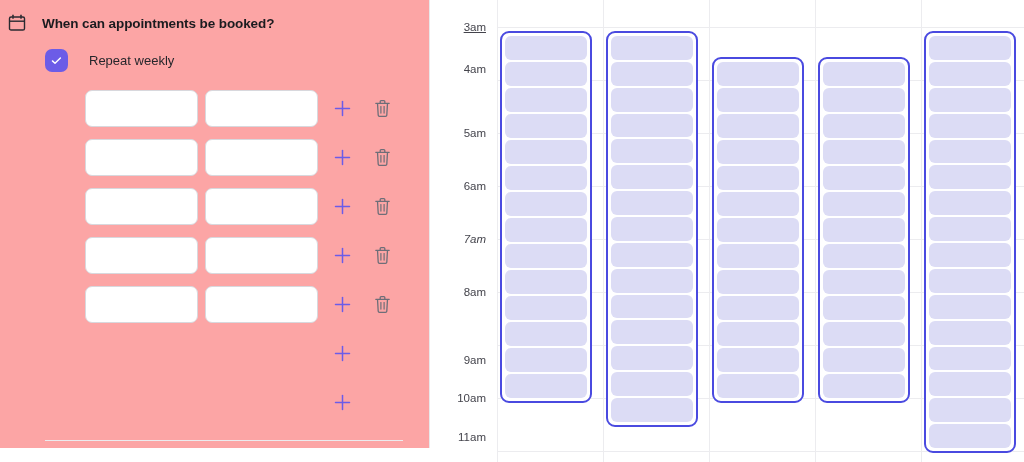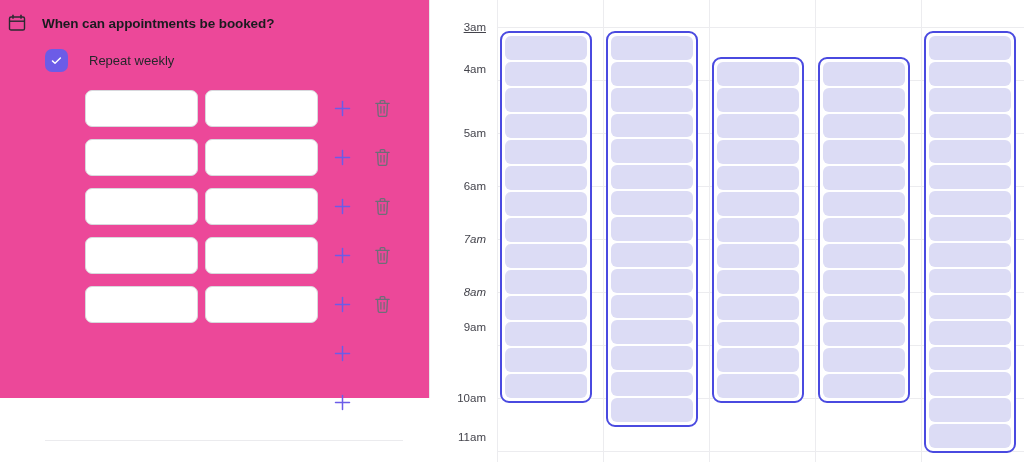--- a/index.html
+++ b/index.html
@@ -6,22 +6,22 @@
   html, body {
     width: 1024px; height: 462px;
     font-family: "Liberation Sans", sans-serif;
     overflow: hidden; background: #ffffff;
   }
   #app { position: relative; width: 1024px; height: 462px; display: flex; }
 
   
   .left-panel {
     position: relative;
-    width: 430px; height: 398px;
-    background: #ec4899;
+    width: 430px; height: 448px;
+    background: #fca5a5;
     border-right: 1px solid #e8e8ea;
     flex: 0 0 430px;
   }
   .panel-header {
     position: absolute; left: 0; top: 14px;
     display: flex; align-items: center;
   }
   .cal-icon { width: 18px; height: 18px; margin-left: 8px; margin-right: 16px;
               flex: 0 0 18px; display:block; }
   .panel-title {
@@ -319,22 +319,22 @@
         <div class="vline" style="left: 279px;"></div>
         <div class="vline" style="left: 385px;"></div>
         <div class="vline" style="left: 491px;"></div>
       </div>
     <div class="time-gutter" id="time-gutter">
         <div class="time-label" style="top: 27px; text-decoration: underline;">3am</div>
         <div class="time-label" style="top: 69px;">4am</div>
         <div class="time-label" style="top: 133px;">5am</div>
         <div class="time-label" style="top: 186px;">6am</div>
         <div class="time-label" style="top: 239px; font-style: italic;">7am</div>
-        <div class="time-label" style="top: 292px; font-style: italic;">8am</div>
-        <div class="time-label" style="top: 327px; margin-left: 6px;">9am</div>
+        <div class="time-label" style="top: 292px;">8am</div>
+        <div class="time-label" style="top: 360px; margin-left: 6px;">9am</div>
         <div class="time-label" style="top: 398px;">10am</div>
         <div class="time-label" style="top: 437px;">11am</div>
       </div>
     <div id="event-columns">
         <div class="event-col" style="left: 70px; top: 31px; width: 92px; height: 372px;">
           <div class="slot"></div>
           <div class="slot"></div>
           <div class="slot"></div>
           <div class="slot"></div>
           <div class="slot"></div>

